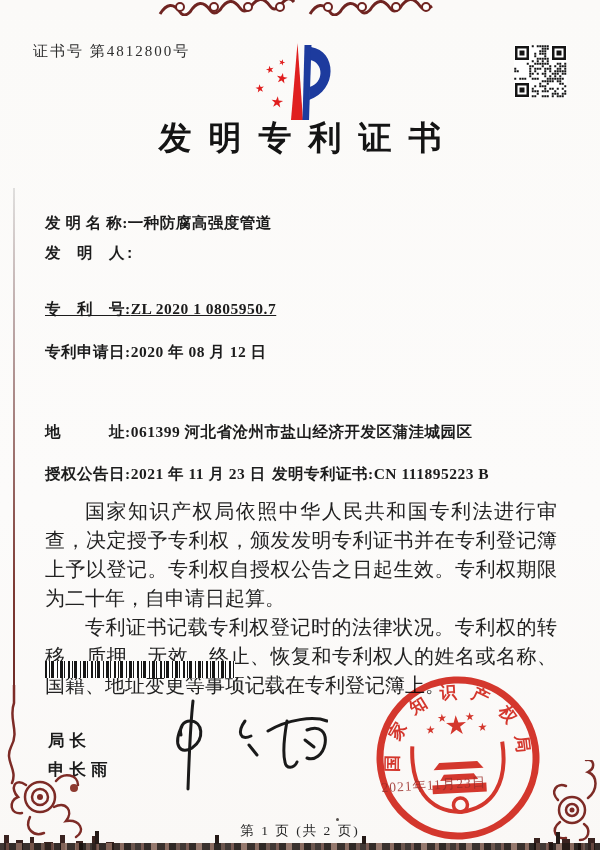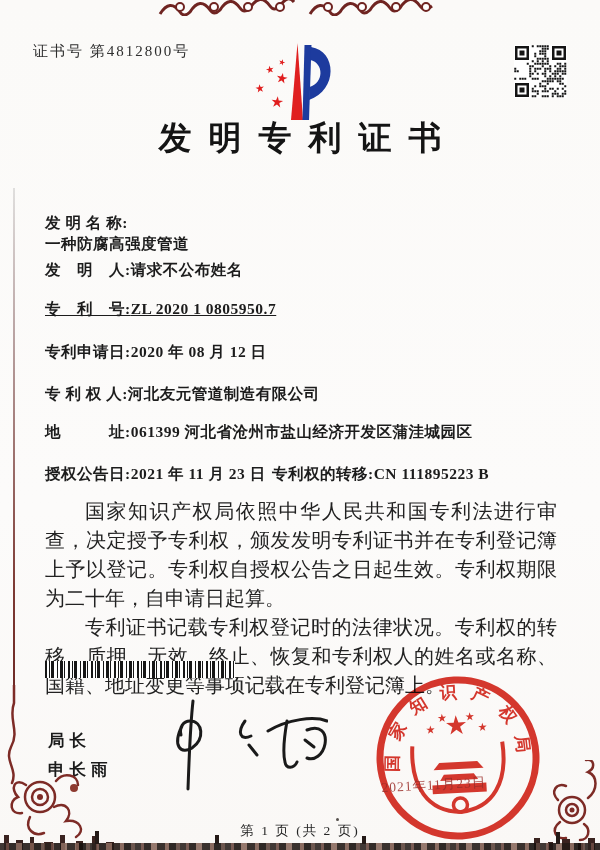--- a/index.html
+++ b/index.html
@@ -91,50 +91,45 @@
     <g fill="#141414">
       <rect x="5.5" y="5.5" width="5" height="5"></rect>
         <rect x="42.5" y="5.5" width="5" height="5"></rect>
       <rect x="5.5" y="42.5" width="5" height="5"></rect>
       <path id="qr-modules" d="M17.75,0.25h2v2h-2zM22.75,0.25h2v2h-2zM25.25,0.25h2v2h-2zM27.75,0.25h2v2h-2zM30.25,0.25h2v2h-2zM32.75,0.25h2v2h-2zM27.75,2.75h2v2h-2zM30.25,2.75h2v2h-2zM32.75,2.75h2v2h-2zM25.25,5.25h2v2h-2zM27.75,5.25h2v2h-2zM30.25,5.25h2v2h-2zM20.25,7.75h2v2h-2zM25.25,7.75h2v2h-2zM27.75,7.75h2v2h-2zM30.25,7.75h2v2h-2zM20.25,10.25h2v2h-2zM30.25,10.25h2v2h-2zM22.75,12.75h2v2h-2zM25.25,12.75h2v2h-2zM27.75,12.75h2v2h-2zM30.25,12.75h2v2h-2zM32.75,12.75h2v2h-2zM17.75,15.25h2v2h-2zM22.75,15.25h2v2h-2zM27.75,15.25h2v2h-2zM32.75,15.25h2v2h-2zM12.75,17.75h2v2h-2zM20.25,17.75h2v2h-2zM22.75,17.75h2v2h-2zM25.25,17.75h2v2h-2zM27.75,17.75h2v2h-2zM30.25,17.75h2v2h-2zM32.75,17.75h2v2h-2zM42.75,17.75h2v2h-2zM45.25,17.75h2v2h-2zM50.25,17.75h2v2h-2zM15.25,20.25h2v2h-2zM17.75,20.25h2v2h-2zM27.75,20.25h2v2h-2zM35.25,20.25h2v2h-2zM40.25,20.25h2v2h-2zM45.25,20.25h2v2h-2zM47.75,20.25h2v2h-2zM50.25,20.25h2v2h-2zM0.25,22.75h2v2h-2zM15.25,22.75h2v2h-2zM20.25,22.75h2v2h-2zM22.75,22.75h2v2h-2zM25.25,22.75h2v2h-2zM30.25,22.75h2v2h-2zM32.75,22.75h2v2h-2zM35.25,22.75h2v2h-2zM42.75,22.75h2v2h-2zM45.25,22.75h2v2h-2zM50.25,22.75h2v2h-2zM0.25,25.25h2v2h-2zM2.75,25.25h2v2h-2zM15.25,25.25h2v2h-2zM20.25,25.25h2v2h-2zM30.25,25.25h2v2h-2zM35.25,25.25h2v2h-2zM40.25,25.25h2v2h-2zM42.75,25.25h2v2h-2zM45.25,25.25h2v2h-2zM47.75,25.25h2v2h-2zM50.25,25.25h2v2h-2zM15.25,27.75h2v2h-2zM17.75,27.75h2v2h-2zM22.75,27.75h2v2h-2zM27.75,27.75h2v2h-2zM30.25,27.75h2v2h-2zM37.75,27.75h2v2h-2zM40.25,27.75h2v2h-2zM42.75,27.75h2v2h-2zM47.75,27.75h2v2h-2zM50.25,27.75h2v2h-2zM15.25,30.25h2v2h-2zM30.25,30.25h2v2h-2zM35.25,30.25h2v2h-2zM40.25,30.25h2v2h-2zM45.25,30.25h2v2h-2zM0.25,32.75h2v2h-2zM5.25,32.75h2v2h-2zM7.75,32.75h2v2h-2zM10.25,32.75h2v2h-2zM17.75,32.75h2v2h-2zM20.25,32.75h2v2h-2zM22.75,32.75h2v2h-2zM32.75,32.75h2v2h-2zM35.25,32.75h2v2h-2zM37.75,32.75h2v2h-2zM40.25,32.75h2v2h-2zM42.75,32.75h2v2h-2zM45.25,32.75h2v2h-2zM47.75,32.75h2v2h-2zM27.75,35.25h2v2h-2zM30.25,35.25h2v2h-2zM32.75,35.25h2v2h-2zM35.25,35.25h2v2h-2zM37.75,35.25h2v2h-2zM42.75,35.25h2v2h-2zM45.25,35.25h2v2h-2zM25.25,37.75h2v2h-2zM32.75,37.75h2v2h-2zM45.25,37.75h2v2h-2zM47.75,37.75h2v2h-2zM20.25,40.25h2v2h-2zM25.25,40.25h2v2h-2zM27.75,40.25h2v2h-2zM30.25,40.25h2v2h-2zM50.25,40.25h2v2h-2zM17.75,42.75h2v2h-2zM30.25,42.75h2v2h-2zM35.25,42.75h2v2h-2zM37.75,42.75h2v2h-2zM42.75,42.75h2v2h-2zM47.75,42.75h2v2h-2zM17.75,45.25h2v2h-2zM20.25,45.25h2v2h-2zM22.75,45.25h2v2h-2zM27.75,45.25h2v2h-2zM30.25,45.25h2v2h-2zM32.75,45.25h2v2h-2zM40.25,45.25h2v2h-2zM50.25,45.25h2v2h-2zM22.75,47.75h2v2h-2zM37.75,47.75h2v2h-2zM40.25,47.75h2v2h-2zM42.75,47.75h2v2h-2zM47.75,47.75h2v2h-2zM50.25,47.75h2v2h-2zM17.75,50.25h2v2h-2zM20.25,50.25h2v2h-2zM27.75,50.25h2v2h-2zM30.25,50.25h2v2h-2zM32.75,50.25h2v2h-2zM37.75,50.25h2v2h-2zM42.75,50.25h2v2h-2zM45.25,50.25h2v2h-2zM47.75,50.25h2v2h-2z"></path>
     </g>
   </svg>
 
   <div class="abs" id="title">发明专利证书</div>
 
-  <div class="abs field-row" style="top:212px;flex-direction:column;">
+  <div class="abs field-row" style="top:212px;">
     <span class="field-label">发 明 名 称:</span>
     <span class="field-value">一种防腐高强度管道</span>
   </div>
-  <div class="abs field-row" style="top:259px;">
+  <div class="abs field-row" style="top:244px;font-family:Liberation Mono, monospace;">
     <span class="field-label">发　明　人:</span>
-    <span class="field-value">请求不公布姓名</span>
   </div>
   <div class="abs field-row" style="top:298px;text-decoration:underline;">
     <span class="field-label">专　利　号:</span>
     <span class="field-value">ZL 2020 1 0805950.7</span>
   </div>
   <div class="abs field-row" style="top:341px;">
     <span class="field-label">专利申请日:</span>
     <span class="field-value">2020 年 08 月 12 日</span>
   </div>
-  <div class="abs field-row" style="top:383px;">
-    <span class="field-label">专 利 权 人:</span>
-    <span class="field-value">河北友元管道制造有限公司</span>
-  </div>
   <div class="abs field-row" style="top:421px;">
     <span class="field-label">地　　　址:</span>
     <span class="field-value">061399 河北省沧州市盐山经济开发区蒲洼城园区</span>
   </div>
   <div class="abs field-row" style="top:463px;">
     <span class="field-label">授权公告日:</span>
     <span class="field-value">2021 年 11 月 23 日</span>
   </div>
   <div class="abs field-row" style="top:463px;left:272px;">
-    <span class="field-label" style="min-width:86px;">专利权的转移:</span>
+    <span class="field-label" style="min-width:86px;">发明专利证书:</span>
     <span class="field-value">CN 111895223 B</span>
   </div>
 
   <div class="abs" id="body-text">
     <p>国家知识产权局依照中华人民共和国专利法进行审查，决定授予专利权，颁发发明专利证书并在专利登记簿上予以登记。专利权自授权公告之日起生效。专利权期限为二十年，自申请日起算。</p>
     <p>专利证书记载专利权登记时的法律状况。专利权的转移、质押、无效、终止、恢复和专利权人的姓名或名称、国籍、地址变更等事项记载在专利登记簿上。</p>
   </div>
 
   <div class="abs" id="barcode"></div>
 

